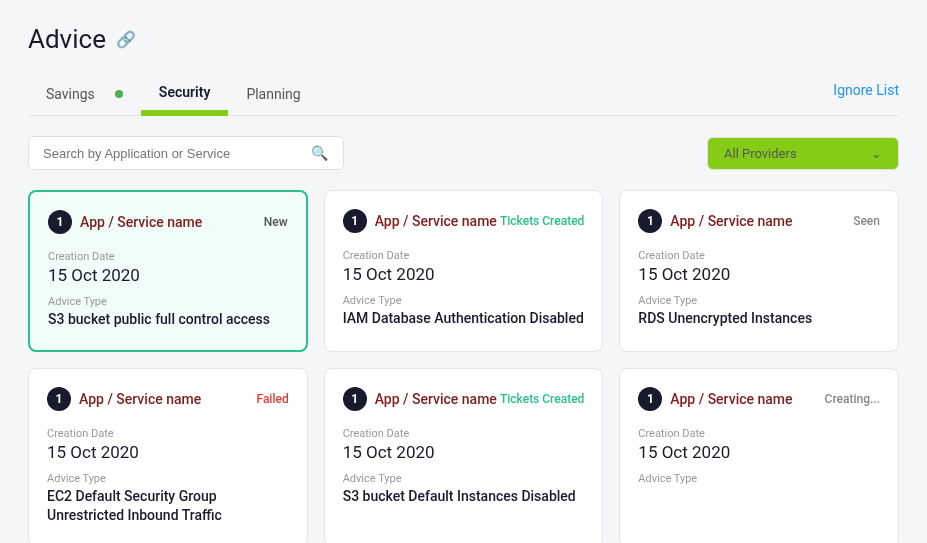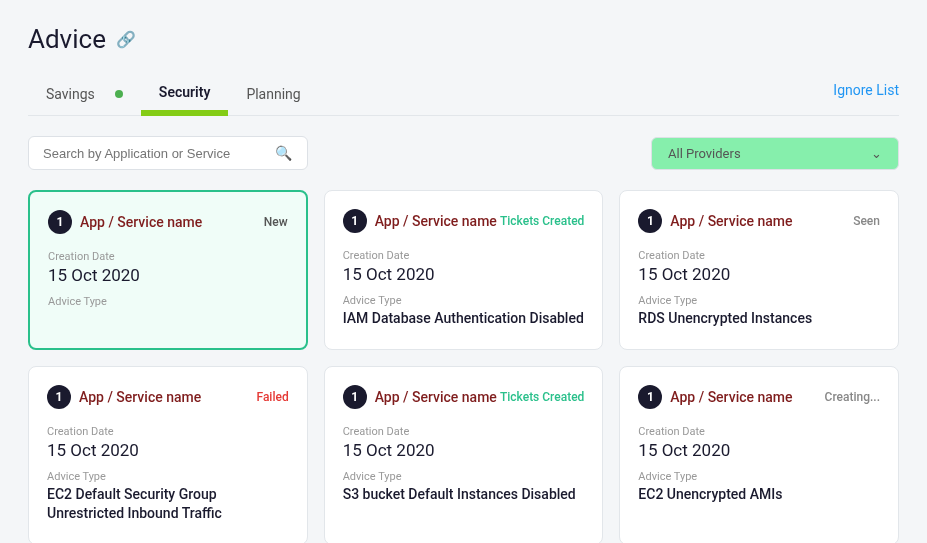--- a/index.html
+++ b/index.html
@@ -80,43 +80,43 @@
       align-items: center;
       margin-bottom: 20px;
     }
     .search-box {
       display: flex;
       align-items: center;
       background: #fff;
       border: 1px solid #dde1e6;
       border-radius: 6px;
       padding: 8px 14px;
-      width: 280px;
+      width: 316px;
       gap: 8px;
     }
     .search-box input {
       border: none;
       outline: none;
       font-size: 13px;
       color: #888;
       flex: 1;
       background: transparent;
     }
     .search-icon {
       color: #aaa;
       font-size: 14px;
     }
     .provider-dropdown {
       display: flex;
       align-items: center;
-      background: #86efac;
+      background: #84cc16;
       border: 1px solid #dde1e6;
       border-radius: 6px;
       padding: 8px 16px;
-      width: 248px;
+      width: 192px;
       justify-content: space-between;
       cursor: pointer;
     }
     .provider-dropdown span {
       font-size: 13px;
       color: #555;
     }
     .chevron-icon {
       color: #888;
       font-size: 12px;
@@ -236,20 +236,21 @@
       <div class="card-header">
         <div class="card-title-row">
           <div class="avatar">1</div>
           <span class="card-service-name">App / Service name</span>
         </div>
         <span class="card-badge badge-new">New</span>
       </div>
       <div class="card-field-label">Creation Date</div>
       <div class="card-field-value">15 Oct 2020</div>
       <div class="card-field-label">Advice Type</div>
+      <div class="card-advice-value">S3 bucket public full control access</div>
     </div>
 
     <div class="card">
       <div class="card-header">
         <div class="card-title-row">
           <div class="avatar">1</div>
           <span class="card-service-name">App / Service name</span>
         </div>
         <span class="card-badge badge-tickets">Tickets Created</span>
       </div>
@@ -305,17 +306,16 @@
       <div class="card-header">
         <div class="card-title-row">
           <div class="avatar">1</div>
           <span class="card-service-name">App / Service name</span>
         </div>
         <span class="card-badge badge-creating">Creating...</span>
       </div>
       <div class="card-field-label">Creation Date</div>
       <div class="card-field-value">15 Oct 2020</div>
       <div class="card-field-label">Advice Type</div>
-      <div class="card-advice-value">EC2 Unencrypted AMIs</div>
     </div>
 
   </div>
 </div>
 
 </body></html>

